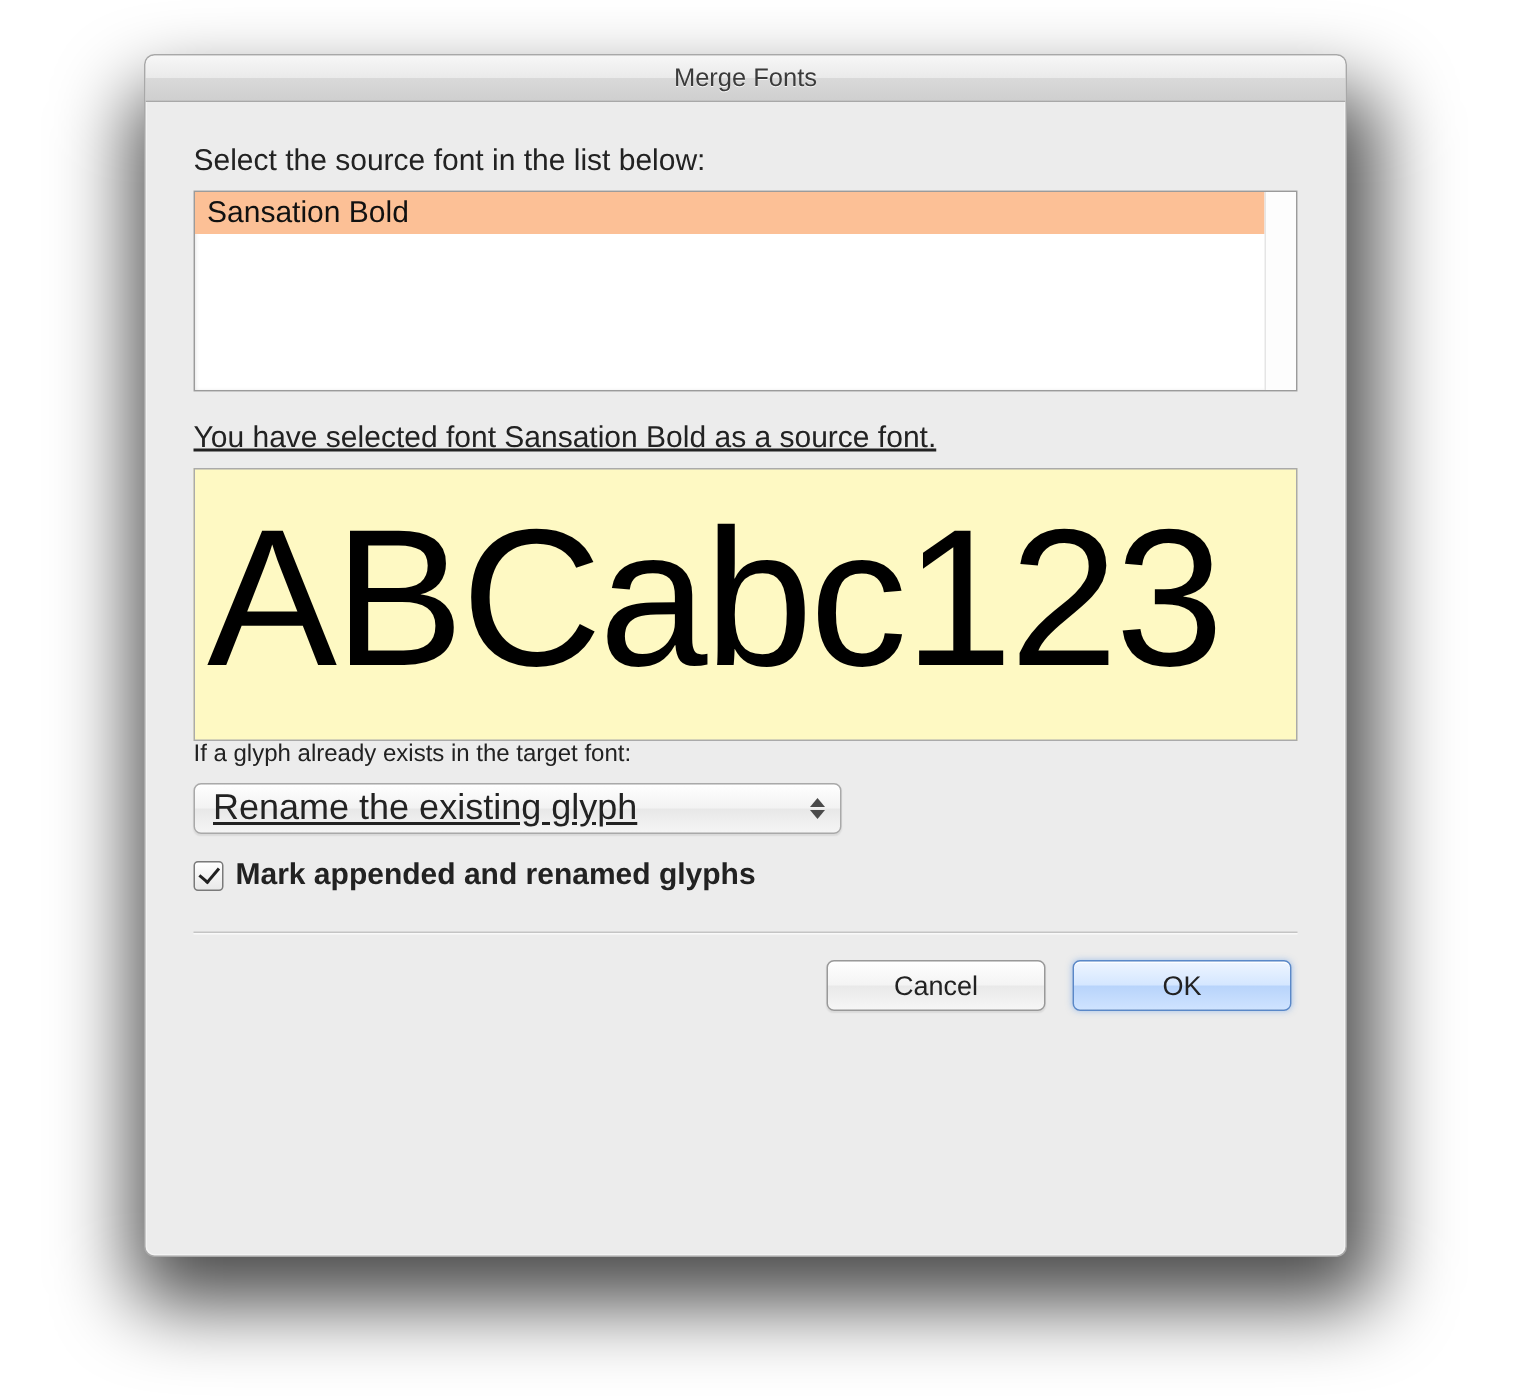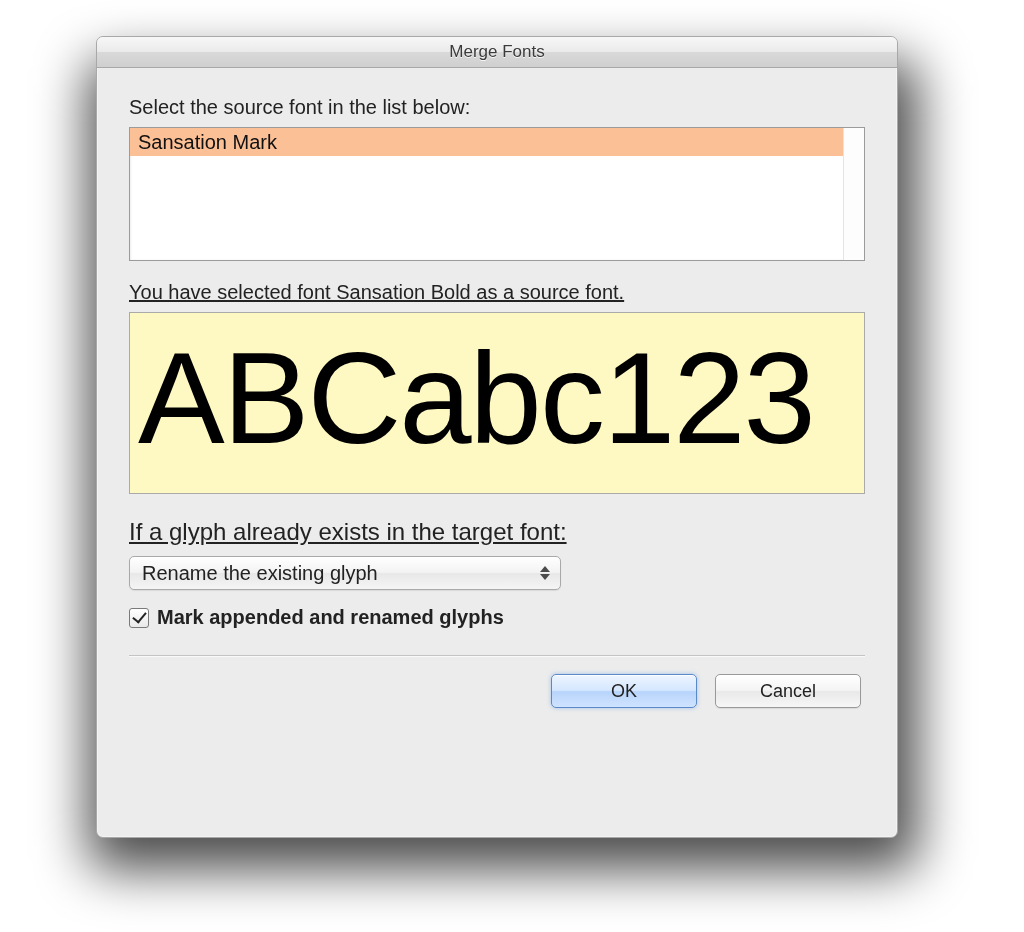--- a/index.html
+++ b/index.html
@@ -110,43 +110,42 @@
     border: 1px solid #aaaaaa;
     background: #fef9c3;
     display: flex;
     align-items: center;
     padding-left: 8px;
     overflow: hidden;
   }
   .preview svg { display:block; }
 
   .sub {
-    margin-top: 24px;
     margin-bottom: 10px;
-    font-size: 24px;
-    text-decoration: underline;
+    font-size: 16px;
   }
 
   .select {
     position: relative;
     width: 430px;
     height: 32px;
     border: 1px solid #a9a9a9;
     border-radius: 5px;
     background: linear-gradient(to bottom,#ffffff 0%,#f3f3f3 48%,#e8e8e8 52%,#f5f5f5 100%);
     box-shadow: 0 1px 0 rgba(255,255,255,0.9) inset, 0 1px 1px rgba(0,0,0,0.08);
     cursor: default;
     user-select: none;
   }
   .select .sel-label {
     position: absolute;
     left: 12px; top: 0; bottom: 0;
     display: flex; align-items: center;
-    font-size: 20px;
+    font-size: 24px;
     color: #222;
+    text-decoration: underline;
   }
   .select .stepper {
     position: absolute;
     right: 6px; top: 5px; bottom: 5px;
     width: 14px;
     display: flex;
     flex-direction: column;
     justify-content: center;
     gap: 2px;
   }
@@ -230,21 +229,21 @@
 
     <div class="titlebar">
       <span>Merge Fonts</span>
     </div>
 
     <div class="content">
 
       <div class="label">Select the source font in the list below:</div>
 
       <div class="listbox">
-        <div class="list-item selected">Sansation Mark</div>
+        <div class="list-item selected">Sansation Bold</div>
         <div class="scroll-track"></div>
       </div>
 
       <div class="status">You have selected font Sansation Bold as a source font.</div>
 
       <div class="preview">
 
         <svg viewBox="0 0 720 160" width="720" height="160" aria-hidden="true">
           <text x="0" y="120" font-family="Arial, Helvetica, sans-serif" font-weight="400" font-size="130" letter-spacing="-2" fill="#000">ABCabc123</text>
         </svg>
@@ -261,23 +260,23 @@
       </div>
 
       <div class="checkbox-row">
         <span class="checkbox"></span>
         <span>Mark appended and renamed glyphs</span>
       </div>
 
       <div class="divider"></div>
 
       <div class="button-row">
+        <div class="btn">
+          <span>Cancel</span>
+        </div>
         <div class="btn default">
           <span>OK</span>
         </div>
-        <div class="btn">
-          <span>Cancel</span>
-        </div>
       </div>
 
     </div>
   </div>
 </div>
 
 </body></html>

